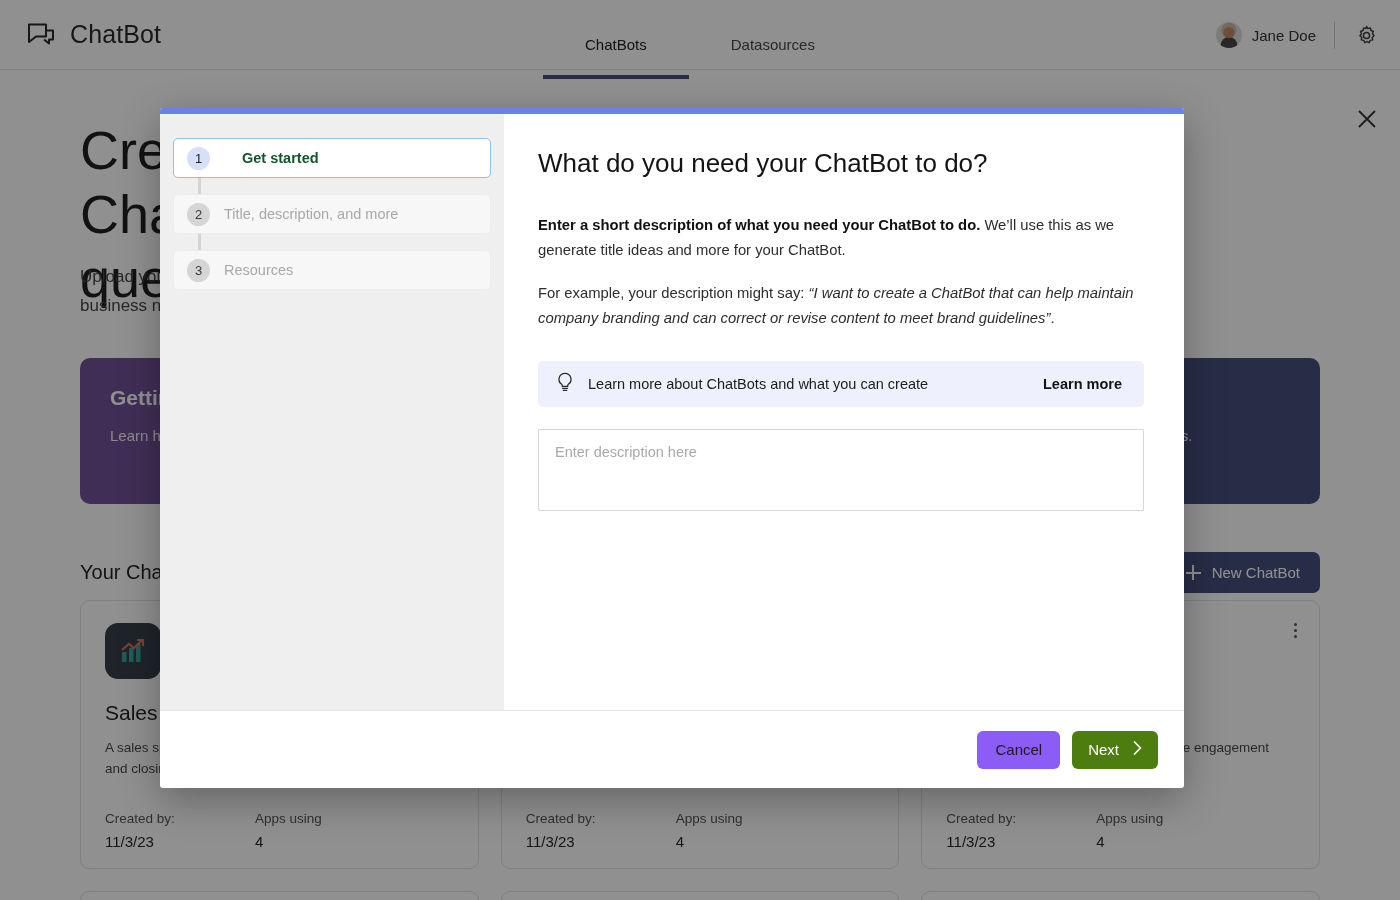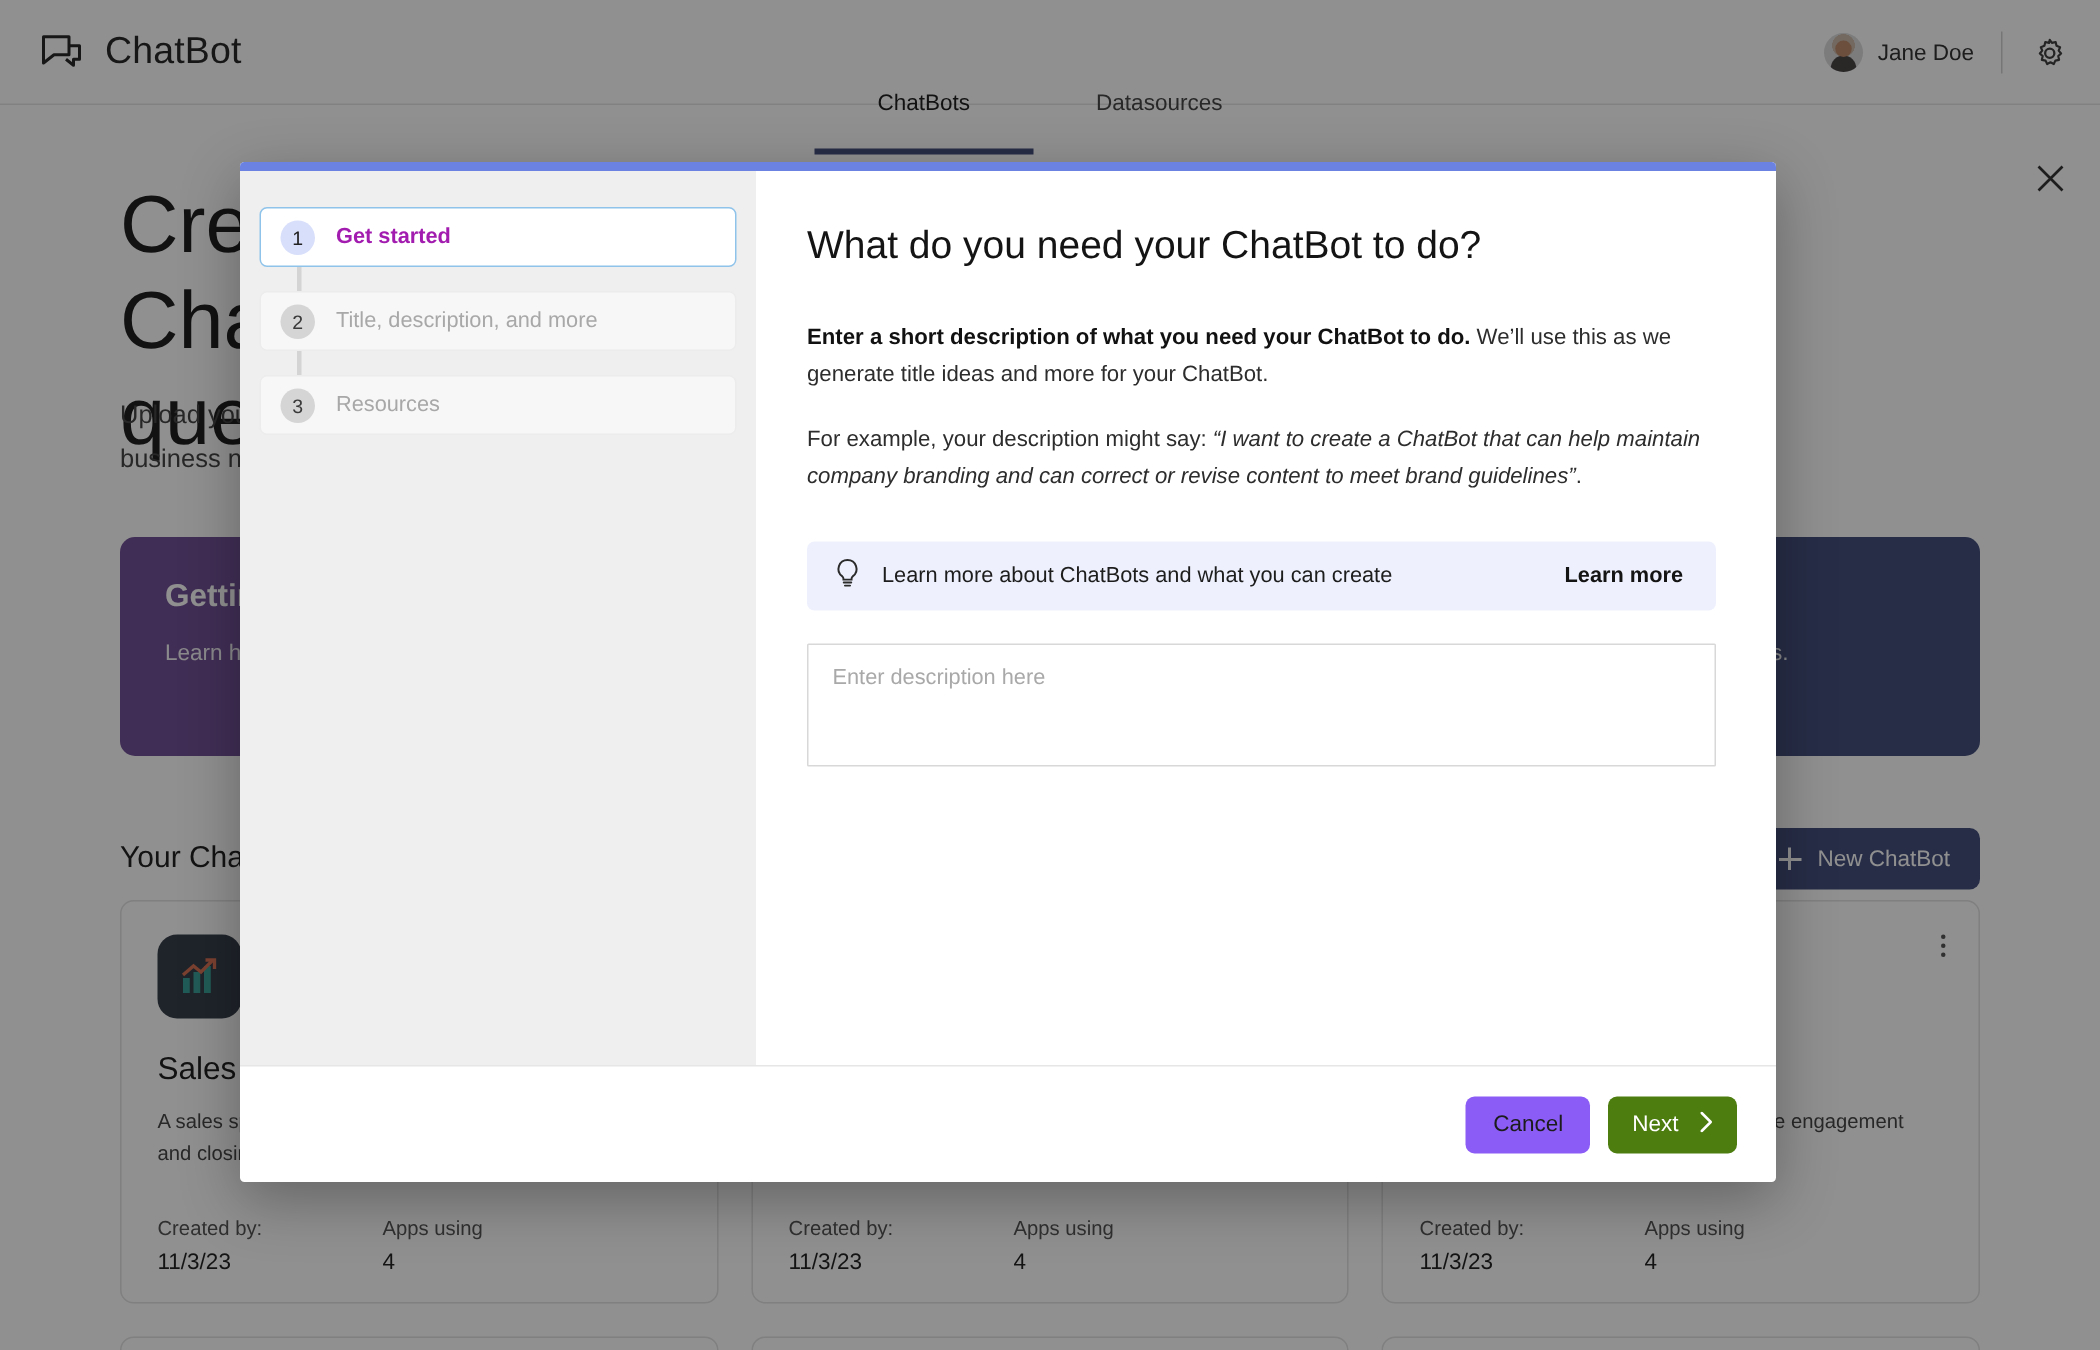--- a/index.html
+++ b/index.html
@@ -16,22 +16,22 @@
   .topbar {
     position: absolute; top: 0; left: 0; right: 0; height: 70px;
     background: #ffffff;
     border-bottom: 1px solid #e3e3e3;
     display: flex; align-items: center;
   }
   .brand { display: flex; align-items: center; gap: 14px; padding-left: 26px; }
   .brand-icon { width: 30px; height: 30px; display: block; }
   .brand-name { font-size: 25px; color: #1b1b1b; font-weight: 400; letter-spacing: .1px; }
 
-  .nav { position: absolute; left: 0; right: 0; top: 15px; height: 88px;
-         display: flex; justify-content: center; align-items: flex-end; gap: 0; }
+  .nav { position: absolute; left: 0; right: 0; top: 0; height: 88px;
+         display: flex; justify-content: center; align-items: center; gap: 0; }
   .nav-item {
     display: flex; align-items: center; justify-content: center;
     padding: 0 42px; font-size: 15px; color: #3c3c3c;
     position: relative; height: 70px; cursor: pointer;
   }
   .nav-item.active { color: #121212; }
   .nav-item.active::after {
     content: ""; position: absolute; left: 0; right: 0; bottom: 0;
     height: 4px; background: #394575;
   }
@@ -147,21 +147,21 @@
     position: relative;
   }
   .step.active { background: #ffffff; border: 1px solid #8fc3ea; }
   .step-num {
     width: 23px; height: 23px; border-radius: 50%; flex: none;
     display: flex; align-items: center; justify-content: center;
     font-size: 13px; color: #3a3a3a; background: #d5d5d5;
   }
   .step.active .step-num { background: #d8dffa; color: #222; }
   .step-label { font-size: 14.5px; color: #a8a8a8; }
-  .step.active .step-label { color: #a21caf; font-weight: 600; }
+  .step.active .step-label { color: #14532d; font-weight: 600; margin-left: 18px; }
   .step-connector { width: 3px; height: 16px; background: #d4d4d4; margin-left: 25px; }
 
   .panel { flex: 1; padding: 34px 40px 0 34px; min-width: 0; }
   .panel-h1 { font-size: 26px; color: #141414; font-weight: 400; margin-bottom: 34px; }
   .panel-p { font-size: 14.8px; line-height: 25px; color: #2d2d2d; margin-bottom: 18px; }
   .panel-p b { font-weight: 700; color: #111; }
   .panel-p i { font-style: italic; }
 
   .hint {
     display: flex; align-items: center; justify-content: space-between;

